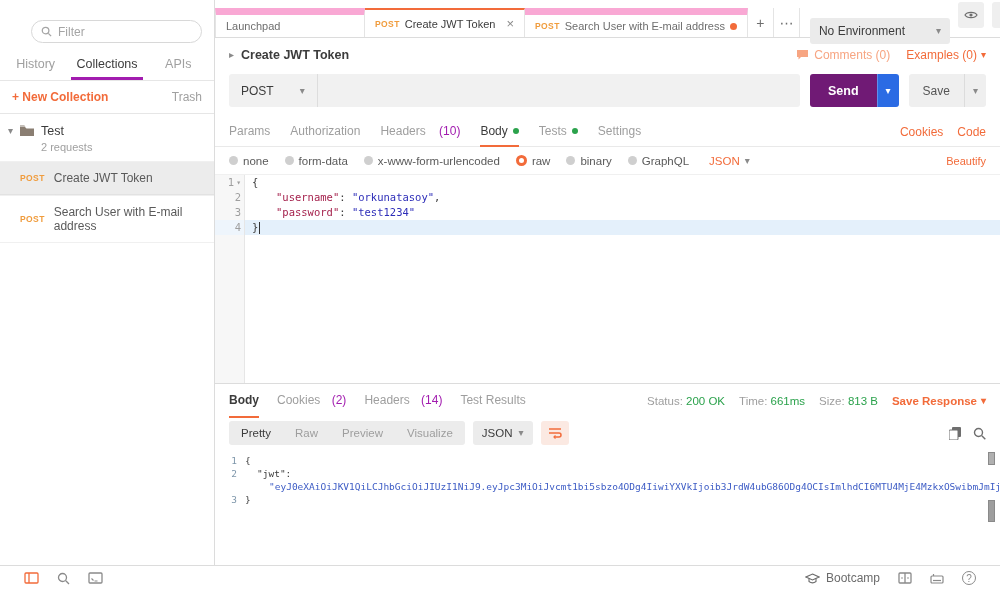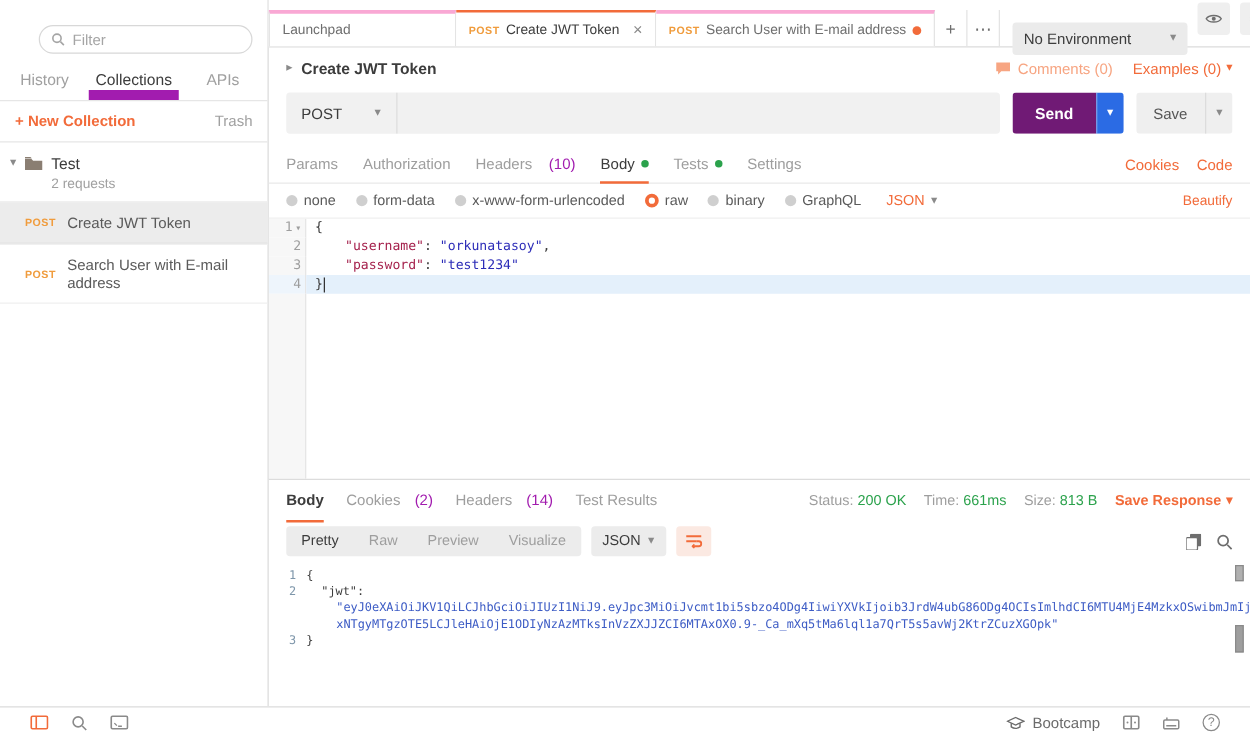--- a/index.html
+++ b/index.html
@@ -9,40 +9,40 @@
   .main-row { flex:1; display:flex; min-height:0; }
 
   
   .sidebar { width:215px; min-width:215px; border-right:1px solid #dcdcdc; display:flex; flex-direction:column; background:#fff; }
   .filter-wrap { padding:20px 12px 6px 12px;margin-left:19px; }
   .filter-box { height:23px; border:1px solid #d8d8d8; border-radius:12px; display:flex; align-items:center; padding:0 9px; gap:6px; background:#fff; }
   .filter-box input { border:none; outline:none; width:100%; font-size:12px; color:#3c3c3c; font-family:inherit; background:transparent; }
   .filter-box input::placeholder { color:#a5a5a5; }
   .sidebar-tabs { display:flex; height:32px; border-bottom:1px solid #e6e6e6; }
   .sidebar-tab { flex:1; text-align:center; line-height:30px; color:#a0a0a0; font-size:12.5px; cursor:pointer; border-bottom:2px solid transparent; }
-  .sidebar-tab.active { color:#3c3c3c; border-bottom:8px solid #a21caf; }
+  .sidebar-tab.active { color:#3c3c3c; border-bottom:3px solid #a21caf; }
   .new-collection-row { display:flex; justify-content:space-between; align-items:center; padding:9px 12px; border-bottom:1px solid #e6e6e6; }
   .new-collection { color:#F26B3A; font-weight:bold; font-size:12px; cursor:pointer; }
   .trash-link { color:#a0a0a0; cursor:pointer; }
   .collection-header { display:flex; padding:10px 8px 8px 8px; gap:7px; cursor:pointer; }
   .caret { color:#8a8a8a; font-size:10px; line-height:14px; }
   .coll-name { font-size:12.5px; color:#3c3c3c; }
   .coll-meta { font-size:11px; color:#a0a0a0; margin-top:3px; }
   .request-item { display:flex; align-items:center; gap:9px; padding:9px 10px 9px 20px; border-top:1px solid #f0f0f0; cursor:pointer; }
   .request-item.selected { background:#ececec; border-bottom:1px solid #e2e2e2; }
   .method-badge { color:#F09C3D; font-size:8.5px; font-weight:bold; letter-spacing:.4px; }
   .req-name { font-size:12px; color:#5a5a5a; }
   .sidebar-spacer { flex:1; border-top:1px solid #f0f0f0; }
 
   
   .main { flex:1; display:flex; flex-direction:column; min-width:0; }
 
   .topbar { height:38px; display:flex; align-items:flex-end; border-bottom:1px solid #dcdcdc; background:#fff; }
   .tabs { display:flex; align-items:flex-end; height:38px; }
-  .tab { height:29px; display:flex; align-items:center; gap:5px; padding:0 10px; font-size:11px; color:#6e6e6e; border-right:1px solid #e4e4e4; border-top:3px solid #f9a8d4; cursor:pointer; background:#fff; white-space:nowrap; }
+  .tab { height:29px; display:flex; align-items:center; gap:5px; padding:0 10px; font-size:11px; color:#6e6e6e; border-right:1px solid #e4e4e4; border-top:7px solid #f9a8d4; cursor:pointer; background:#fff; white-space:nowrap; }
   .tab:first-child { border-left:1px solid #e4e4e4; width:150px; }
   .tab.active { border-top:2px solid #F26B3A; color:#3c3c3c; }
   .tab .close-x { color:#8a8a8a; margin-left:6px; font-size:13px; }
   .unsaved-dot { width:7px; height:7px; border-radius:50%; background:#F26B3A; }
   .tab-btn { height:29px; width:26px; display:flex; align-items:center; justify-content:center; color:#6e6e6e; font-size:14px; border-right:1px solid #e4e4e4; cursor:pointer; }
   .env-area { margin-left:auto; display:flex; align-items:center; gap:8px; padding:0 10px 6px 10px; height:38px; }
   .env-select { width:140px; height:26px; background:#ebebeb; border-radius:3px; display:flex; align-items:center; justify-content:space-between; padding:0 9px; cursor:pointer;margin-top:32px; }
   .env-select .caret { color:#8a8a8a; }
   .icon-btn { width:26px; height:26px; background:#efefef; border-radius:3px; display:flex; align-items:center; justify-content:center; color:#6e6e6e; cursor:pointer; font-size:14px; }
 
@@ -411,24 +411,20 @@
           </div>
           <div class="resp-row">
             <div class="resp-gutter">2</div>
             <div class="resp-code indent1 jkey">"jwt":</div>
           </div>
           <div class="resp-row">
             <div class="resp-gutter"></div>
             <div class="resp-code indent2 token">"eyJ0eXAiOiJKV1QiLCJhbGciOiJIUzI1NiJ9.eyJpc3MiOiJvcmt1bi5sbzo4ODg4IiwiYXVkIjoib3JrdW4ubG86ODg4OCIsImlhdCI6MTU4MjE4MzkxOSwibmJmIjo</div>
           </div>
           <div class="resp-row">
-            <div class="resp-gutter"></div>
-            <div class="resp-code indent2 token">xNTgyMTgzOTE5LCJleHAiOjE1ODIyNzAzMTksInVzZXJJZCI6MTAxOX0.9-_Ca_mXq5tMa6lql1a7QrT5s5avWj2KtrZCuzXGOpk"</div>
-          </div>
-          <div class="resp-row">
             <div class="resp-gutter">3</div>
             <div class="resp-code">}</div>
           </div>
           <div class="scroll-mark m1"></div>
           <div class="scroll-mark m2"></div>
         </div>
       </div>
     </div>
   </div>
 

